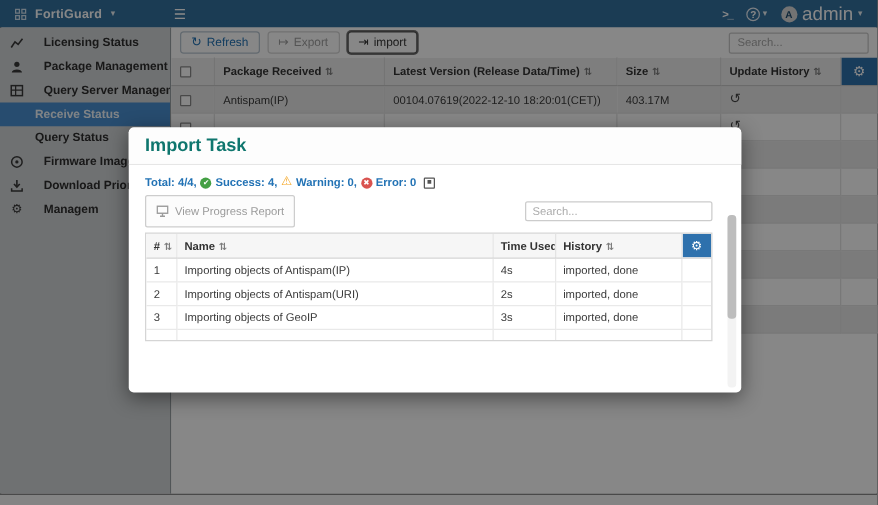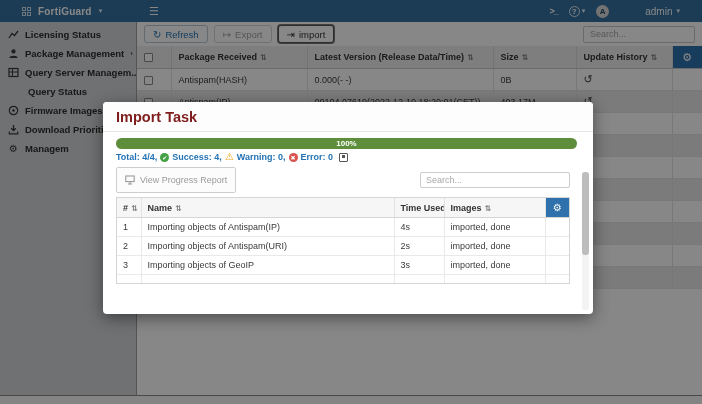--- a/index.html
+++ b/index.html
@@ -2,43 +2,43 @@
 <html><head>
 <meta charset="utf-8">
 <style>
   * { margin:0; padding:0; box-sizing:border-box; }
   html,body { background:#222; }
   body { font-family:"Liberation Sans","DejaVu Sans",sans-serif; }
   .viewport { position:relative; width:702px; height:404px; background:#fff; overflow:hidden;
               box-shadow: inset 0 0 0 1px #000; display:flex; flex-direction:column; }
 
   
-  .topbar { height:22px; background:#33719f; display:flex; align-items:center; padding:0 22px; color:#fff; flex:0 0 auto; }
+  .topbar { height:22px; background:#33719f; display:flex; align-items:center; padding:0 12px; color:#fff; flex:0 0 auto; }
   .brand-wrap { display:flex; align-items:center; gap:7px; width:127px; flex:0 0 auto; }
   .apps-grid { display:grid; grid-template-columns:4px 4px; grid-template-rows:4px 4px; gap:1px; }
   .apps-grid span { border:1px solid #cfe0ee; }
   .brand { font-size:10px; font-weight:700; letter-spacing:.2px; }
   .caret { font-size:7px; opacity:.9; }
   .hamburger { font-size:11px; cursor:pointer; }
   .topbar-right { margin-left:auto; display:flex; align-items:center; gap:11px; }
   .console-ico { font-size:9px; font-weight:700; letter-spacing:-1px; }
   .help-wrap { display:flex; align-items:center; gap:2px; }
   .help-circle { width:11px; height:11px; border:1px solid #e8eef5; border-radius:50%; font-size:8px; font-weight:700;
                  display:flex; align-items:center; justify-content:center; }
   .user-wrap { display:flex; align-items:center; gap:4px; }
   .avatar { width:13px; height:13px; border-radius:50%; background:#d9d9d9; color:#1d4b6e; font-size:8px; font-weight:700;
             display:flex; align-items:center; justify-content:center; }
-  .user-name { font-size:10px;margin-left:32px; }
+  .user-name { font-size:15px; }
 
   
   .body-row { flex:1 1 auto; display:flex; min-height:0; }
 
   
   .sidebar { width:137px; flex:0 0 auto; background:#d2d5d7; border-right:1px solid #9aa0a5; padding-top:3px; }
-  .side-item { height:19px; display:flex; align-items:center; gap:6px; padding:0 4px 0 8px; font-size:9.5px; font-weight:600;
+  .side-item { height:19px; display:flex; align-items:center; gap:16px; padding:0 4px 0 8px; font-size:9.5px; font-weight:600;
                color:#2e2e2e; white-space:nowrap; overflow:hidden; cursor:pointer; }
   .side-item .ico { width:11px; flex:0 0 auto; display:flex; align-items:center; justify-content:center; color:#3a3a3a; font-size:10px; }
   .side-item .chev { margin-left:auto; font-size:8px; color:#4a4a4a; padding-right:3px; }
   .side-item.child { padding-left:28px; }
   .side-item.selected { background:#4a90d2; color:#f2f8fd; }
 
   
   .main { flex:1 1 auto; background:#fff; display:flex; flex-direction:column; min-width:0; }
   .toolbar { display:flex; align-items:center; gap:6px; padding:3px 7px; height:24px; flex:0 0 auto; }
   .tb-btn { display:inline-flex; align-items:center; gap:4px; height:18px; padding:0 8px; font-size:9.5px; border-radius:3px;
@@ -64,21 +64,21 @@
   .hist { color:#444; font-size:11px; line-height:1; cursor:pointer; }
 
   .statusbar { height:9px; flex:0 0 auto; background:#fafafa; border-top:1px solid #8a8a8a; }
 
   
   .overlay { position:absolute; inset:0; background:rgba(0,0,0,.47); z-index:50; }
   .modal { position:absolute; left:103px; top:102px; width:490px; height:212px; background:#fff; z-index:60;
            border-radius:4px; box-shadow:0 4px 16px rgba(0,0,0,.45); display:flex; flex-direction:column; }
   .modal-header { height:30px; flex:0 0 auto; padding:0 13px; display:flex; align-items:center; background:#fdfdfd;
                   border-bottom:1px solid #e6e6e6; border-radius:4px 4px 0 0; }
-  .modal-title { font-size:14.5px; font-weight:600; color:#7f1d1d; }
+  .modal-title { font-size:14.5px; font-weight:600; color:#0f766e; }
   .modal-body { position:relative; flex:1 1 auto; padding:6px 13px 0; min-height:0; }
   .progress { height:11px; border-radius:6px; background:#5e8e3b; color:#fff; font-size:8px; font-weight:700;
               display:flex; align-items:center; justify-content:center; margin-right:3px; }
   .summary { display:flex; align-items:center; gap:3px; font-size:9px; font-weight:700; color:#2373b5; margin:3px 0 5px; }
   .badge { width:9px; height:9px; border-radius:50%; color:#fff; font-size:6px; display:inline-flex; align-items:center; justify-content:center; flex:0 0 auto; }
   .badge.ok { background:#44a044; }
   .badge.err { background:#d9534f; }
   .warn-glyph { color:#f5a623; font-size:10px; line-height:1; }
   .detail-ico { width:9px; height:9px; border:1.5px solid #555; border-radius:1px; margin-left:3px; position:relative; cursor:pointer; }
   .detail-ico::after { content:""; position:absolute; left:1.5px; top:1.5px; width:3px; height:3px; background:#555; }
@@ -161,20 +161,23 @@
         <span class="ico">
           <svg class="sico" width="11" height="11" viewBox="0 0 11 11">
               <rect x="1" y="1.5" width="9" height="8" fill="none" stroke="#3a3a3a" stroke-width="1.2"></rect>
               <line x1="1" y1="5" x2="10" y2="5" stroke="#3a3a3a" stroke-width="1"></line>
               <line x1="4.5" y1="1.5" x2="4.5" y2="9.5" stroke="#3a3a3a" stroke-width="1"></line>
             </svg>
         </span>
         <span>Query Server Managem...</span>
 
       </div>
+      <div class="side-item child selected">
+        <span>Receive Status</span>
+      </div>
       <div class="side-item child">
         <span>Query Status</span>
       </div>
       <div class="side-item">
         <span class="ico">
           <svg class="sico" width="11" height="11" viewBox="0 0 11 11">
               <circle cx="5.5" cy="5.5" r="4.2" fill="none" stroke="#3a3a3a" stroke-width="1.2"></circle>
               <circle cx="5.5" cy="5.5" r="1.3" fill="#3a3a3a"></circle>
             </svg>
         </span>
@@ -228,28 +231,20 @@
           <th><span>Package Received</span><span class="sort">⇅</span></th>
           <th><span>Latest Version (Release Data/Time)</span><span class="sort">⇅</span></th>
           <th><span>Size</span><span class="sort">⇅</span></th>
           <th><span>Update History</span><span class="sort">⇅</span></th>
           <th style="padding:0;">
                 <button class="gear-btn">
                   <span>⚙</span>
                 </button>
               </th>
         </tr>
-        <tr>
-          <td><span class="cb"></span></td>
-          <td>Antispam(HASH)</td>
-          <td>0.000(- -)</td>
-          <td>0B</td>
-          <td><span class="hist">↺</span></td>
-          <td></td>
-        </tr>
         <tr class="alt">
           <td><span class="cb"></span></td>
           <td>Antispam(IP)</td>
           <td>00104.07619(2022-12-10 18:20:01(CET))</td>
           <td>403.17M</td>
           <td><span class="hist">↺</span></td>
           <td></td>
         </tr>
         <tr>
           <td><span class="cb"></span></td>
@@ -322,23 +317,20 @@
 
   <div class="statusbar"></div>
 
   <div class="overlay"></div>
 
   <div class="modal">
     <div class="modal-header">
       <span class="modal-title">Import Task</span>
     </div>
     <div class="modal-body">
-      <div class="progress">
-        <span>100%</span>
-      </div>
       <div class="summary">
         <span>Total: 4/4,</span>
         <span class="badge ok">✔</span>
         <span>Success: 4,</span>
         <span class="warn-glyph">⚠</span>
         <span>Warning: 0,</span>
         <span class="badge err">✖</span>
         <span>Error: 0</span>
         <span class="detail-ico"></span>
       </div>
@@ -362,21 +354,21 @@
               <col>
               <col style="width:50px">
               <col style="width:101px">
               <col style="width:24px">
             </colgroup>
           <tbody>
               <tr>
             <th><span>#</span><span class="sort">⇅</span></th>
             <th><span>Name</span><span class="sort">⇅</span></th>
             <th><span>Time Used</span></th>
-            <th><span>Images</span><span class="sort">⇅</span></th>
+            <th><span>History</span><span class="sort">⇅</span></th>
             <th style="padding:0;">
                   <button class="mgear">
                     <span>⚙</span>
                   </button>
                 </th>
           </tr>
           <tr>
             <td>1</td>
             <td>Importing objects of Antispam(IP)</td>
             <td>4s</td>

